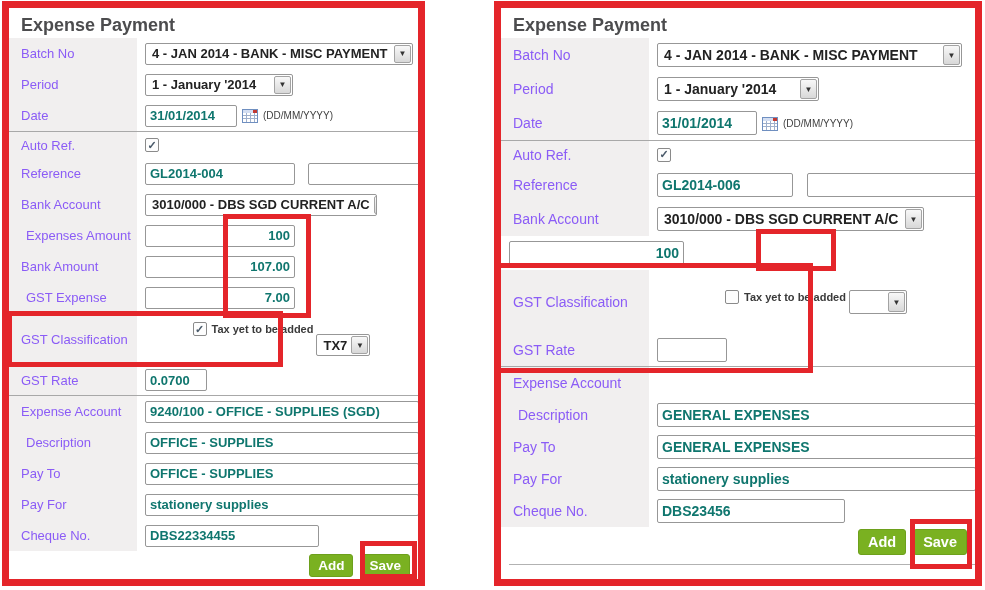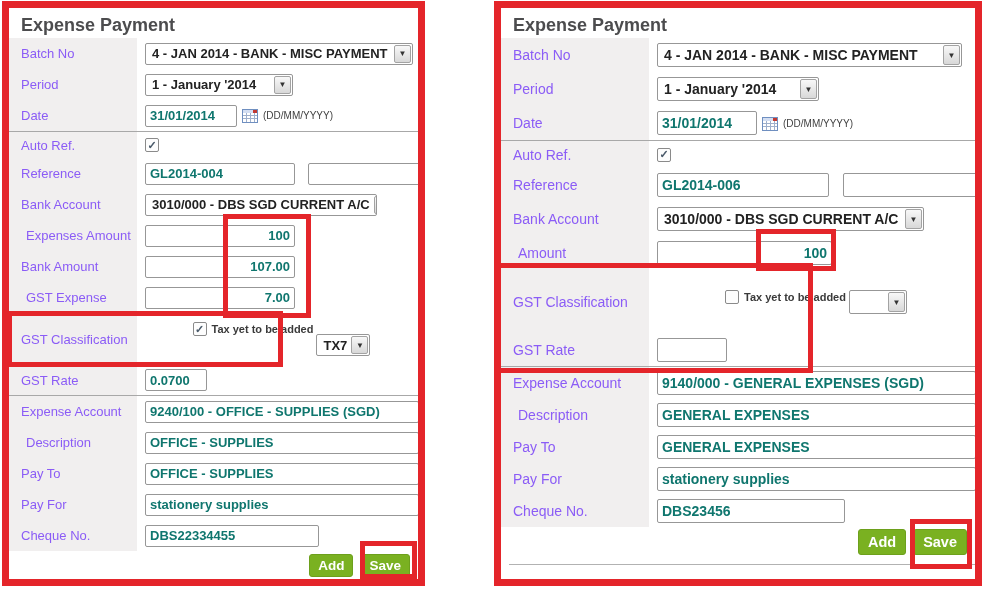--- a/index.html
+++ b/index.html
@@ -68,21 +68,21 @@
     display: inline-flex; align-items: center; justify-content: center;
     font-size: 11px; line-height: 11px; color: #4a5a6a; font-weight: bold; flex: 0 0 14px;
   }
   .cbrow { display: flex; align-items: center; gap: 5px; }
   .taxlbl { font-size: 11px; font-weight: bold; color: #3a3a3a; }
   .hint { font-size: 10px; color: #3f3f3f; white-space: nowrap; }
 
   .w54 { width: 54px; margin-top: 12px; } .w58 { width: 58px; } .w62 { width: 62px; }
   .w70 { width: 70px; } .w92 { width: 92px; } .w100 { width: 100px; }
   .w148 { width: 148px; } .w150 { width: 150px; } .w162 { width: 162px; }
-  .w165 { width: 174px; } .w172 { width: 172px; } .w175 { width: 175px; }
+  .w165 { width: 174px; } .w172 { width: 136px; } .w175 { width: 175px; }
   .w188 { width: 188px; } .w232 { width: 232px; } .w268s { width: 268px; }
   .w268 { width: 267px; } .w305 { width: 305px; }
 
   .buttons {
     height: 28px; display: flex; justify-content: flex-end; align-items: center;
     gap: 7px; padding-right: 8px;
   }
   .panel.right .buttons { height: 30px; }
   .btn {
     background: #7ab121; border: 1px solid #6da01c; border-radius: 3px;
@@ -312,21 +312,20 @@
     <div class="label">Bank Account</div>
     <div class="field">
       <div class="select w268">
         <span class="sel-text">3010/000 - DBS SGD CURRENT A/C</span>
         <span class="sel-arrow">▼</span>
       </div>
     </div>
   </div>
 
   <div class="row h34">
-    <div class="label ind">Amount</div>
     <div class="field">
       <input class="w175 amt" value="100" style="">
     </div>
   </div>
 
   <div class="row h64">
     <div class="label">GST Classification</div>
     <div class="field col">
       <div class="cbrow">
         <span class="cb"></span>
@@ -343,23 +342,20 @@
     <div class="label">GST Rate</div>
     <div class="field">
       <input class="w70" value="" style="">
     </div>
   </div>
 
   <div class="sep"></div>
 
   <div class="row">
     <div class="label">Expense Account</div>
-    <div class="field">
-      <input class="grow" value="9140/000 - GENERAL EXPENSES (SGD)" style="">
-    </div>
   </div>
 
   <div class="row">
     <div class="label ind">Description</div>
     <div class="field">
       <input class="grow" value="GENERAL EXPENSES" style="">
     </div>
   </div>
 
   <div class="row">

